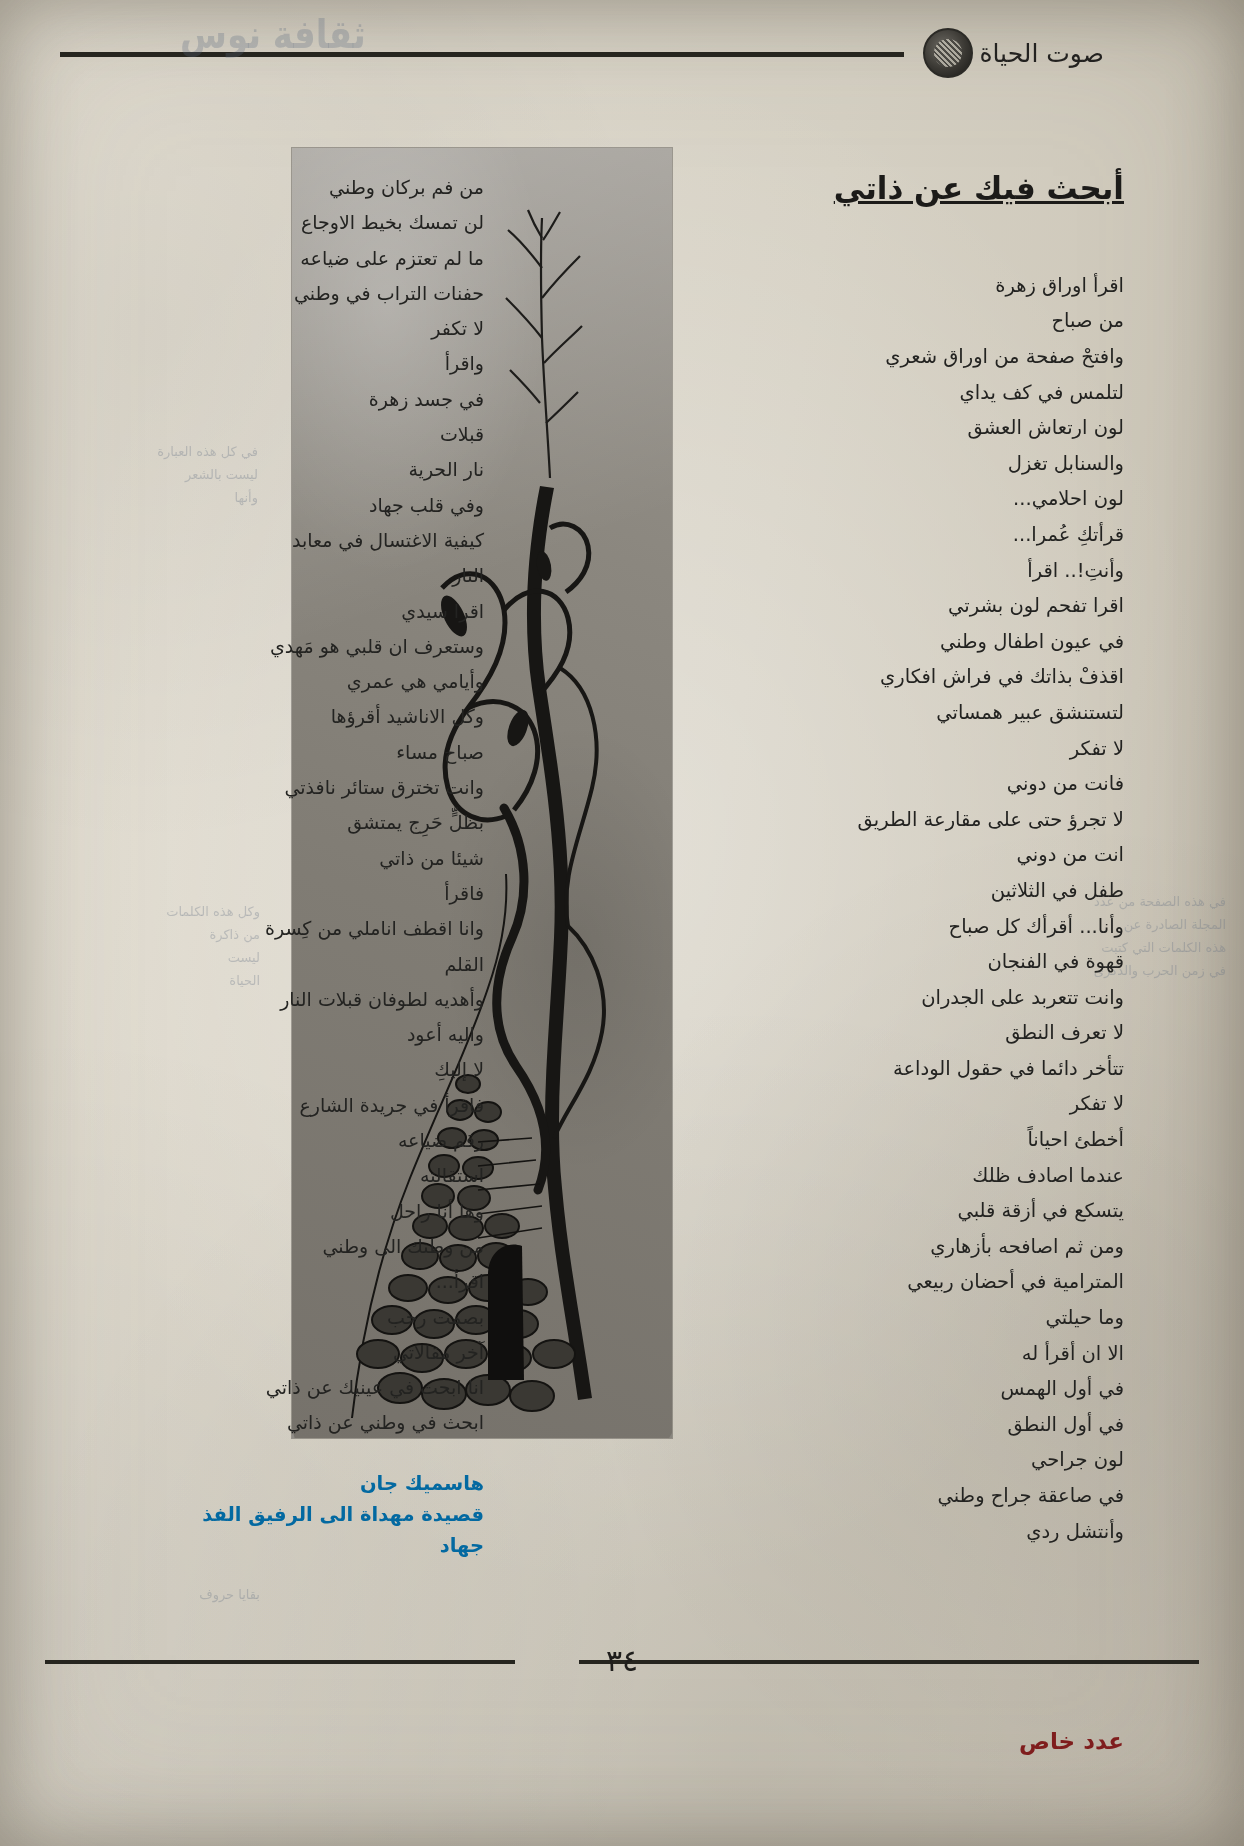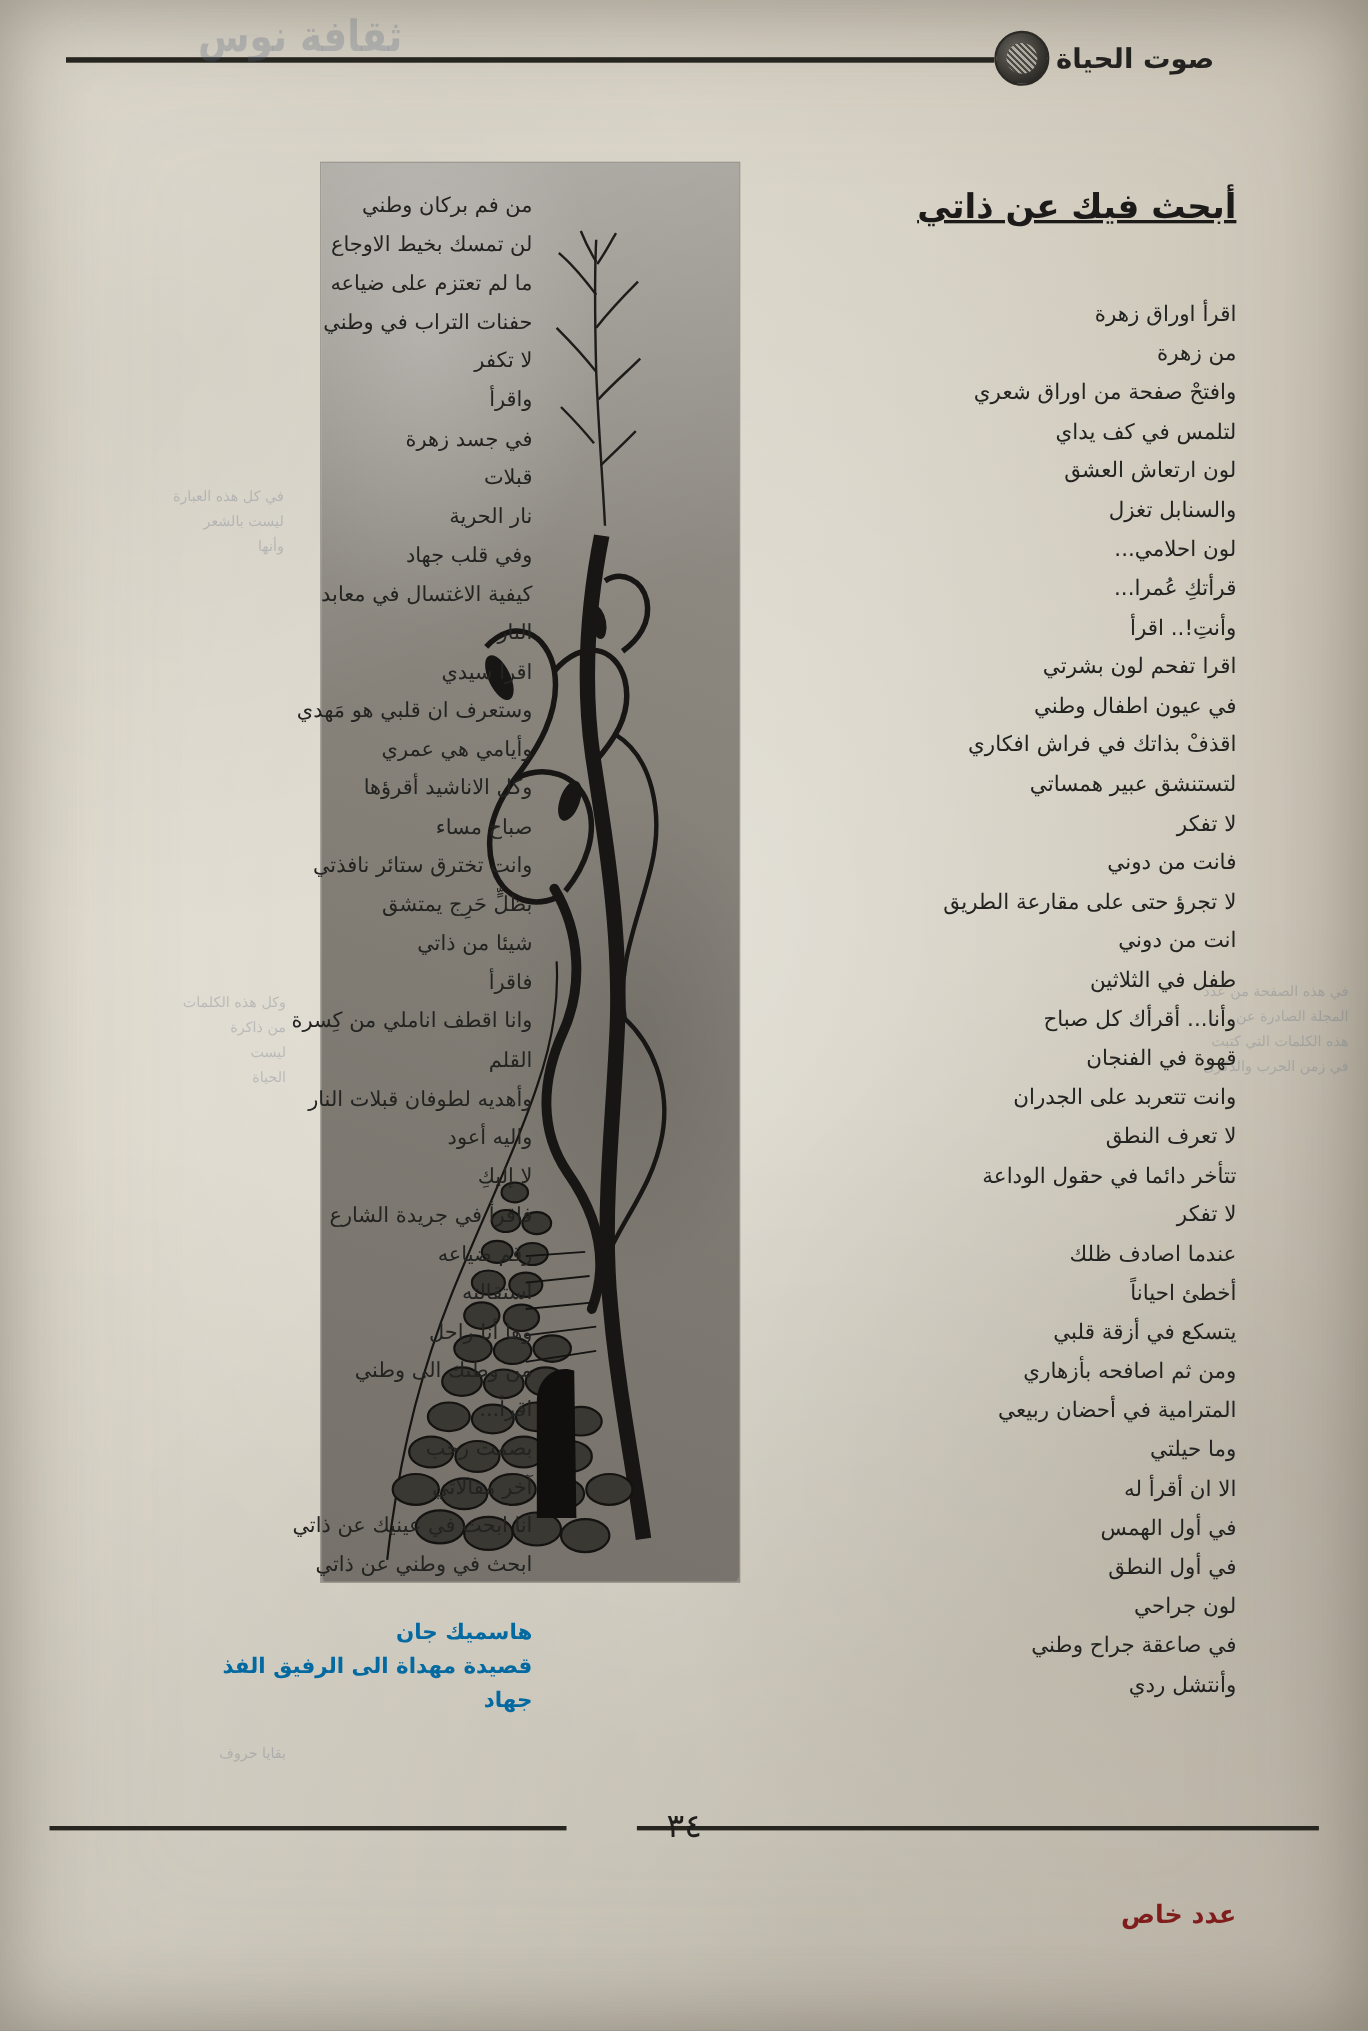--- a/index.html
+++ b/index.html
@@ -73,21 +73,21 @@
     content: "";
     position: absolute;
     inset: 9px;
     border-radius: 50%;
     background: repeating-linear-gradient(45deg, #bdb9ad 0 2px, #4a4843 2px 4px);
     opacity: .85;
   }
   .logo-text {
     font-family: "DejaVu Sans", sans-serif;
     font-size: 25px;
-    font-weight: bold;
+    font-weight: normal;
     color: #232220;
     letter-spacing: -1px;
     white-space: nowrap;
   }
   .masthead-rule {
     position: absolute;
     right: 200px;
     left: 0;
     top: 28px;
     height: 5px;
@@ -349,21 +349,21 @@
       <g stroke="#141311" stroke-width="1.6" fill="none">
         <path d="M186 1090 L250 1080 M186 1066 L250 1058 M186 1042 L248 1036 M186 1018 L244 1012 M186 994 L240 990"></path>
       </g>
     </svg>
   </div>
 
   <div class="col col-right">
     <h1 class="poem-title">أبحث فيك عن ذاتي</h1>
     <div>
       <p class="verse">اقرأ اوراق زهرة</p>
-      <p class="verse">من زهرة</p>
+      <p class="verse">من صباح</p>
       <p class="verse">وافتحْ صفحة من اوراق شعري</p>
       <p class="verse">لتلمس في كف يداي</p>
       <p class="verse">لون ارتعاش العشق</p>
       <p class="verse">والسنابل تغزل</p>
       <p class="verse">لون احلامي...</p>
       <p class="verse">قرأتكِ عُمرا...</p>
       <p class="verse">وأنتِ!.. اقرأ</p>
       <p class="verse">اقرا تفحم لون بشرتي</p>
       <p class="verse">في عيون اطفال وطني</p>
       <p class="verse">اقذفْ بذاتك في فراش افكاري</p>
@@ -372,22 +372,22 @@
       <p class="verse">فانت من دوني</p>
       <p class="verse">لا تجرؤ حتى على مقارعة الطريق</p>
       <p class="verse">انت من دوني</p>
       <p class="verse">طفل في الثلاثين</p>
       <p class="verse">وأنا... أقرأك كل صباح</p>
       <p class="verse">قهوة في الفنجان</p>
       <p class="verse">وانت تتعربد على الجدران</p>
       <p class="verse">لا تعرف النطق</p>
       <p class="verse">تتأخر دائما في حقول الوداعة</p>
       <p class="verse">لا تفكر</p>
+      <p class="verse">أخطئ احياناً</p>
       <p class="verse">عندما اصادف ظلك</p>
-      <p class="verse">أخطئ احياناً</p>
       <p class="verse">يتسكع في أزقة قلبي</p>
       <p class="verse">ومن ثم اصافحه بأزهاري</p>
       <p class="verse">المترامية في أحضان ربيعي</p>
       <p class="verse">وما حيلتي</p>
       <p class="verse">الا ان أقرأ له</p>
       <p class="verse">في أول الهمس</p>
       <p class="verse">في أول النطق</p>
       <p class="verse">لون جراحي</p>
       <p class="verse">في صاعقة جراح وطني</p>
       <p class="verse">وأنتشل ردي</p>

